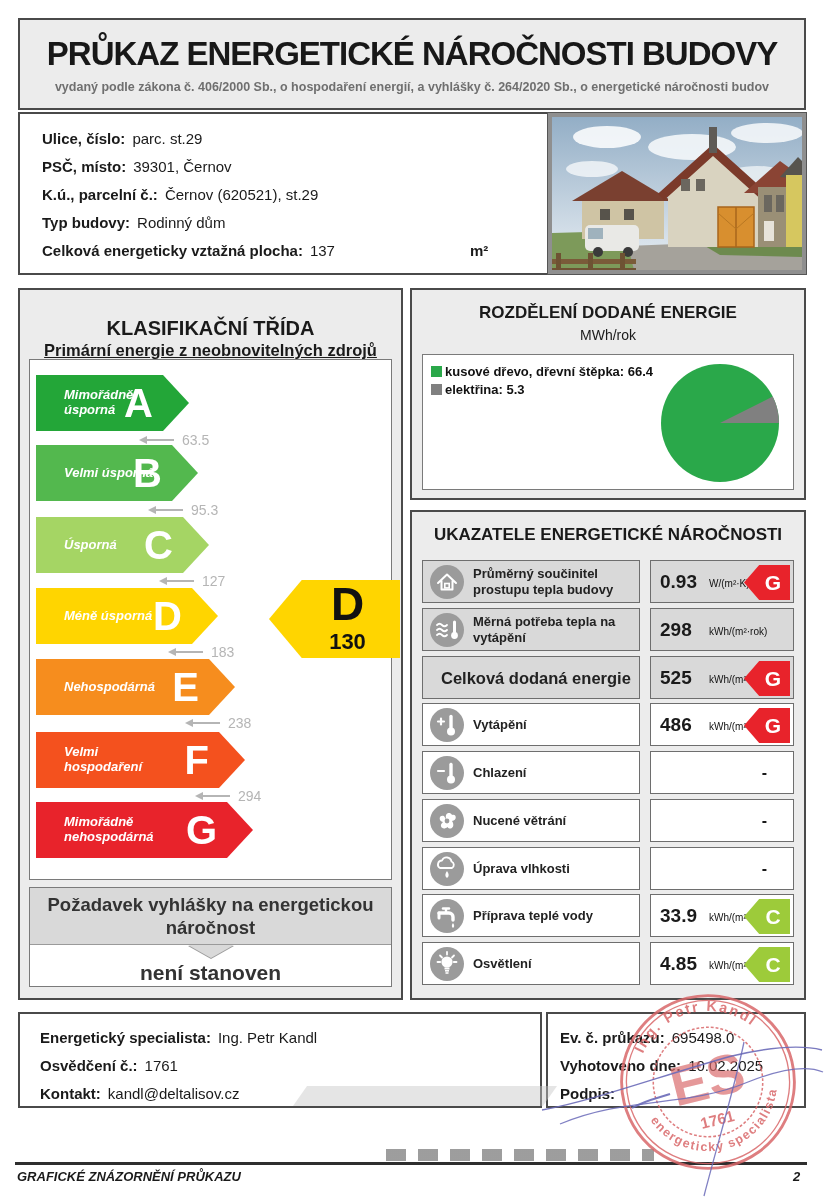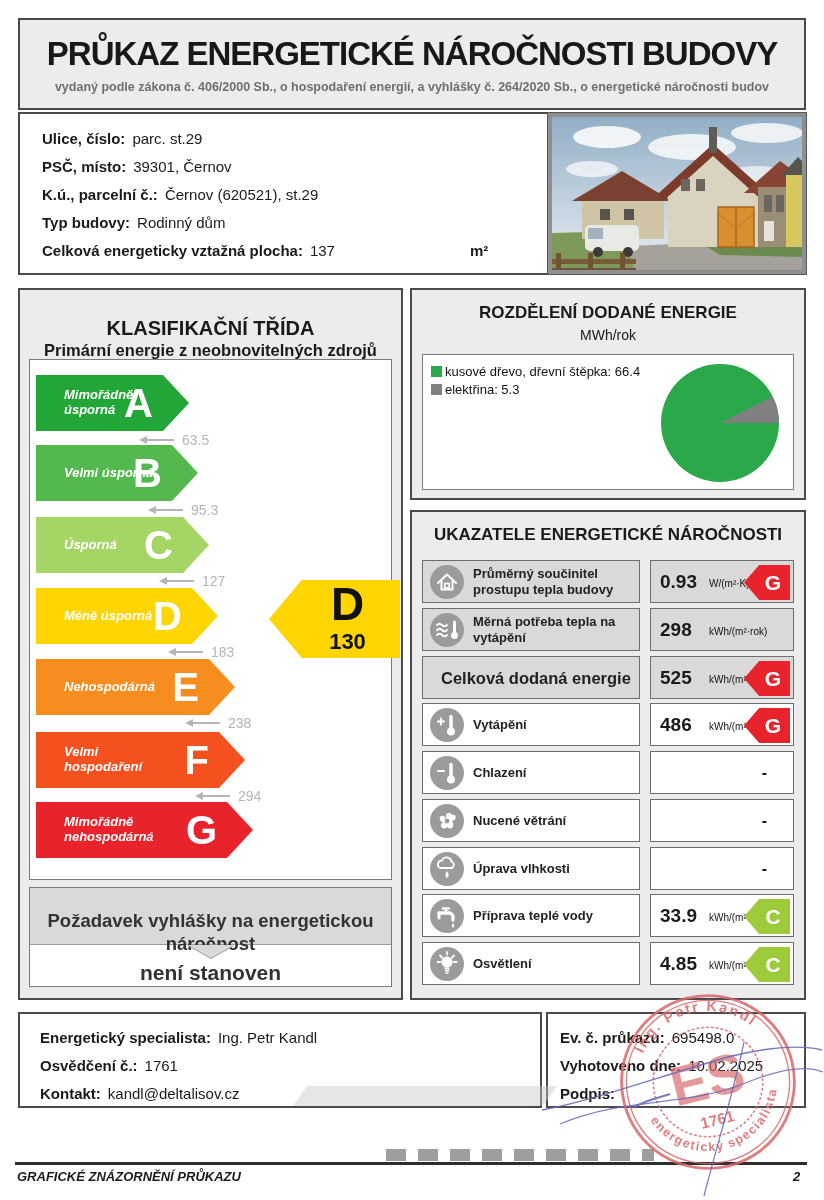--- a/index.html
+++ b/index.html
@@ -21,21 +21,21 @@
   .info-line b { font-weight:bold; margin-right:7px; }
   .info-unit { position:absolute; left:428px; top:0; font-weight:bold; }
   .photo-frame { position:absolute; left:528px; top:-1px; width:258px; height:161px;
                  border:4px solid #8f8f8f; outline:1px solid #555; background:#cdd7e0; }
   .photo-frame svg { display:block; }
 
   
   .cls-panel { position:absolute; left:18px; top:288px; width:385px; height:712px;
                background:#ececec; border:2px solid #4a4a4a; }
   .cls-t1 { margin-top:27px; text-align:center; font-size:20px; font-weight:bold; }
-  .cls-t2 { text-align:center; font-size:16.5px; font-weight:bold; margin-top:1px; }
+  .cls-t2 { text-align:center; font-size:16.5px; font-weight:bold; margin-top:1px;text-decoration:underline; }
   .cls-t3 { text-align:center; font-size:13px; margin-top:2px; color:#222; }
   .cls-box { position:absolute; left:9px; top:69px; width:363px; height:521px;
              background:#fff; border:1px solid #7a7a7a; }
   .cls-row { position:absolute; left:6px; height:56px; color:#fff;
              clip-path:polygon(0 0, calc(100% - 26px) 0, 100% 50%, calc(100% - 26px) 100%, 0 100%); }
   .cls-row .lbl { position:absolute; left:28px; top:50%; transform:translateY(-50%);
                   font-size:13px; font-weight:bold; line-height:1.15; width:100px;font-style:italic; }
   .cls-row .ltr { position:absolute; right:36px; top:50%; transform:translateY(-50%);
                   font-size:40px; font-weight:bold; }
   .r-a { top:15px;  width:153px; } .r-b { top:85px;  width:162px; }
@@ -52,34 +52,34 @@
                border-right:8px solid #b5b5b5; border-top:4px solid transparent; border-bottom:4px solid transparent; }
   .rating { position:absolute; left:239px; top:220px; width:131px; height:78px; color:#111;
             clip-path:polygon(0 50%, 25% 0, 100% 0, 100% 100%, 25% 100%);
             display:flex; flex-direction:column; align-items:center; justify-content:center; padding-left:26px; }
   .rating .big { font-size:46px; font-weight:bold; line-height:0.95; }
   .rating .val { font-size:22px; font-weight:bold; margin-top:2px; }
   .req-box { position:absolute; left:9px; top:597px; width:363px; height:100px;
              background:#fff; border:1px solid #7a7a7a; }
   .req-hdr { height:57px; background:#d9d9d9; border-bottom:1px solid #9a9a9a;
              text-align:center; font-size:18.5px; font-weight:bold; color:#333;
-             padding-top:21px; line-height:1.25; }
+             padding-top:5px; line-height:1.25; }
   .req-chev { position:absolute; left:50%; top:57px; transform:translateX(-50%);
               border-left:23px solid transparent; border-right:23px solid transparent;
               border-top:13px solid #d9d9d9; filter:drop-shadow(0 1px 0 #9a9a9a); }
   .req-val { text-align:center; font-size:21px; font-weight:bold; color:#333; margin-top:16px; }
 
   
   .pie-panel { position:absolute; left:410px; top:288px; width:396px; height:212px;
                background:#ececec; border:2px solid #4a4a4a; }
   .pie-t1 { text-align:center; font-size:17px; font-weight:bold; margin-top:13px; }
   .pie-t2 { text-align:center; font-size:14px; margin-top:4px; }
   .pie-box { position:absolute; left:10px; top:64px; width:372px; height:136px;
              background:#fff; border:1px solid #7a7a7a; }
-  .legend { position:absolute; left:8px; top:8px; font-size:13px; font-weight:normal; color:#111; }
+  .legend { position:absolute; left:8px; top:8px; font-size:13px; font-weight:bold; color:#111; }
   .leg-item { height:18px; line-height:18px; white-space:nowrap; }
   .leg-sq { display:inline-block; width:11px; height:11px; margin-right:3px; vertical-align:-1px; }
   .pie-svg { position:absolute; right:10px; top:5px; }
 
   
   .ind-panel { position:absolute; left:410px; top:510px; width:396px; height:490px;
                background:#ececec; border:2px solid #4a4a4a; }
   .ind-title { text-align:center; font-size:17px; font-weight:bold; margin-top:13px; }
   .ind-row { position:absolute; left:10px; width:372px; height:43px; }
   .cell { position:absolute; top:0; height:43px; border:1px solid #6e6e6e; background:#fff; }

